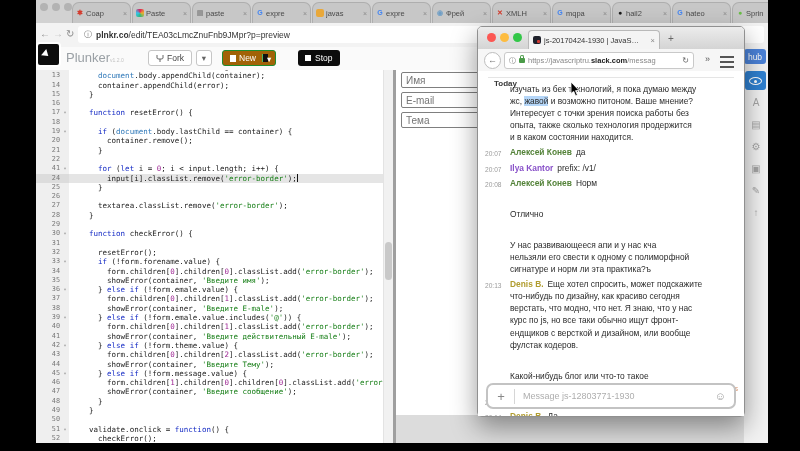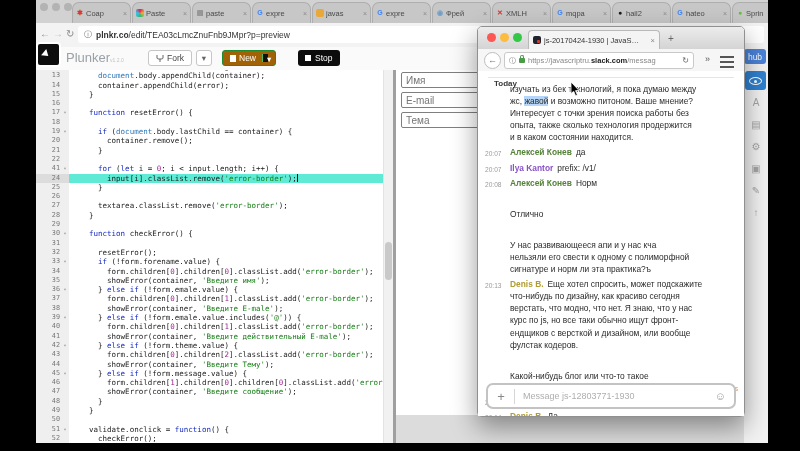--- a/index.html
+++ b/index.html
@@ -37,21 +37,21 @@
   .btn-new .caret{margin-left:6px;border-left:1px solid #4fba5f;padding-left:4px;}
   .btn-stop{left:262px;background:#0c0c0c;color:#fff;}
   .btn-stop .sq{display:inline-block;width:6px;height:6px;background:#fff;margin-right:4px;}
   
   .editor{position:absolute;left:0;top:70px;bottom:0;width:386px;background:#fff;overflow:hidden;}
   .codewrap{position:absolute;left:0;top:-8px;right:0;}
   .line{display:flex;height:9.3px;font-family:"DejaVu Sans Mono",monospace;}
   .gut{flex:none;width:24px;text-align:right;padding-right:1px;background:#efefef;color:#777;font-size:6.8px;line-height:9.3px;}
   .fold{flex:none;width:8px;background:#efefef;color:#9a9a9a;font-size:5px;line-height:9.3px;text-align:center;}
   .ct{flex:1;padding-left:20px;font-size:7.5px;line-height:9.3px;color:#1b1b1b;white-space:pre;}
-  .line.activeline .ct{background:#5eead4;}
+  .line.activeline .ct{background:#e5e5e5;}
   .line.activeline .gut,.line.activeline .fold{background:#dcdcdc;}
   .caret{display:inline-block;width:1px;height:8px;background:#111;vertical-align:-1px;}
   .k{color:#1329c4;} .s{color:#147d14;} .n{color:#9d2693;} .b{color:#2d77b8;}
   .ed-scroll{position:absolute;left:347px;top:70px;bottom:0;width:10px;background:#f1f1f1;border-left:1px solid #e3e3e3;}
   .ed-thumb{position:absolute;left:1px;top:172px;width:7px;height:38px;background:#c9c9c9;border-radius:4px;}
   .vdiv{position:absolute;left:357px;top:70px;bottom:0;width:3px;background:#9f9f9f;}
   
   .preview{position:absolute;left:360px;top:70px;right:0;bottom:0;background:#fff;}
   .pv-field{position:absolute;left:5px;width:112px;height:16px;border:1px solid #7f7f7f;border-radius:2px;
             font-size:10px;color:#666;padding:0 0 0 4px;background:#fff;box-sizing:border-box;font-family:"Liberation Sans",sans-serif;}

